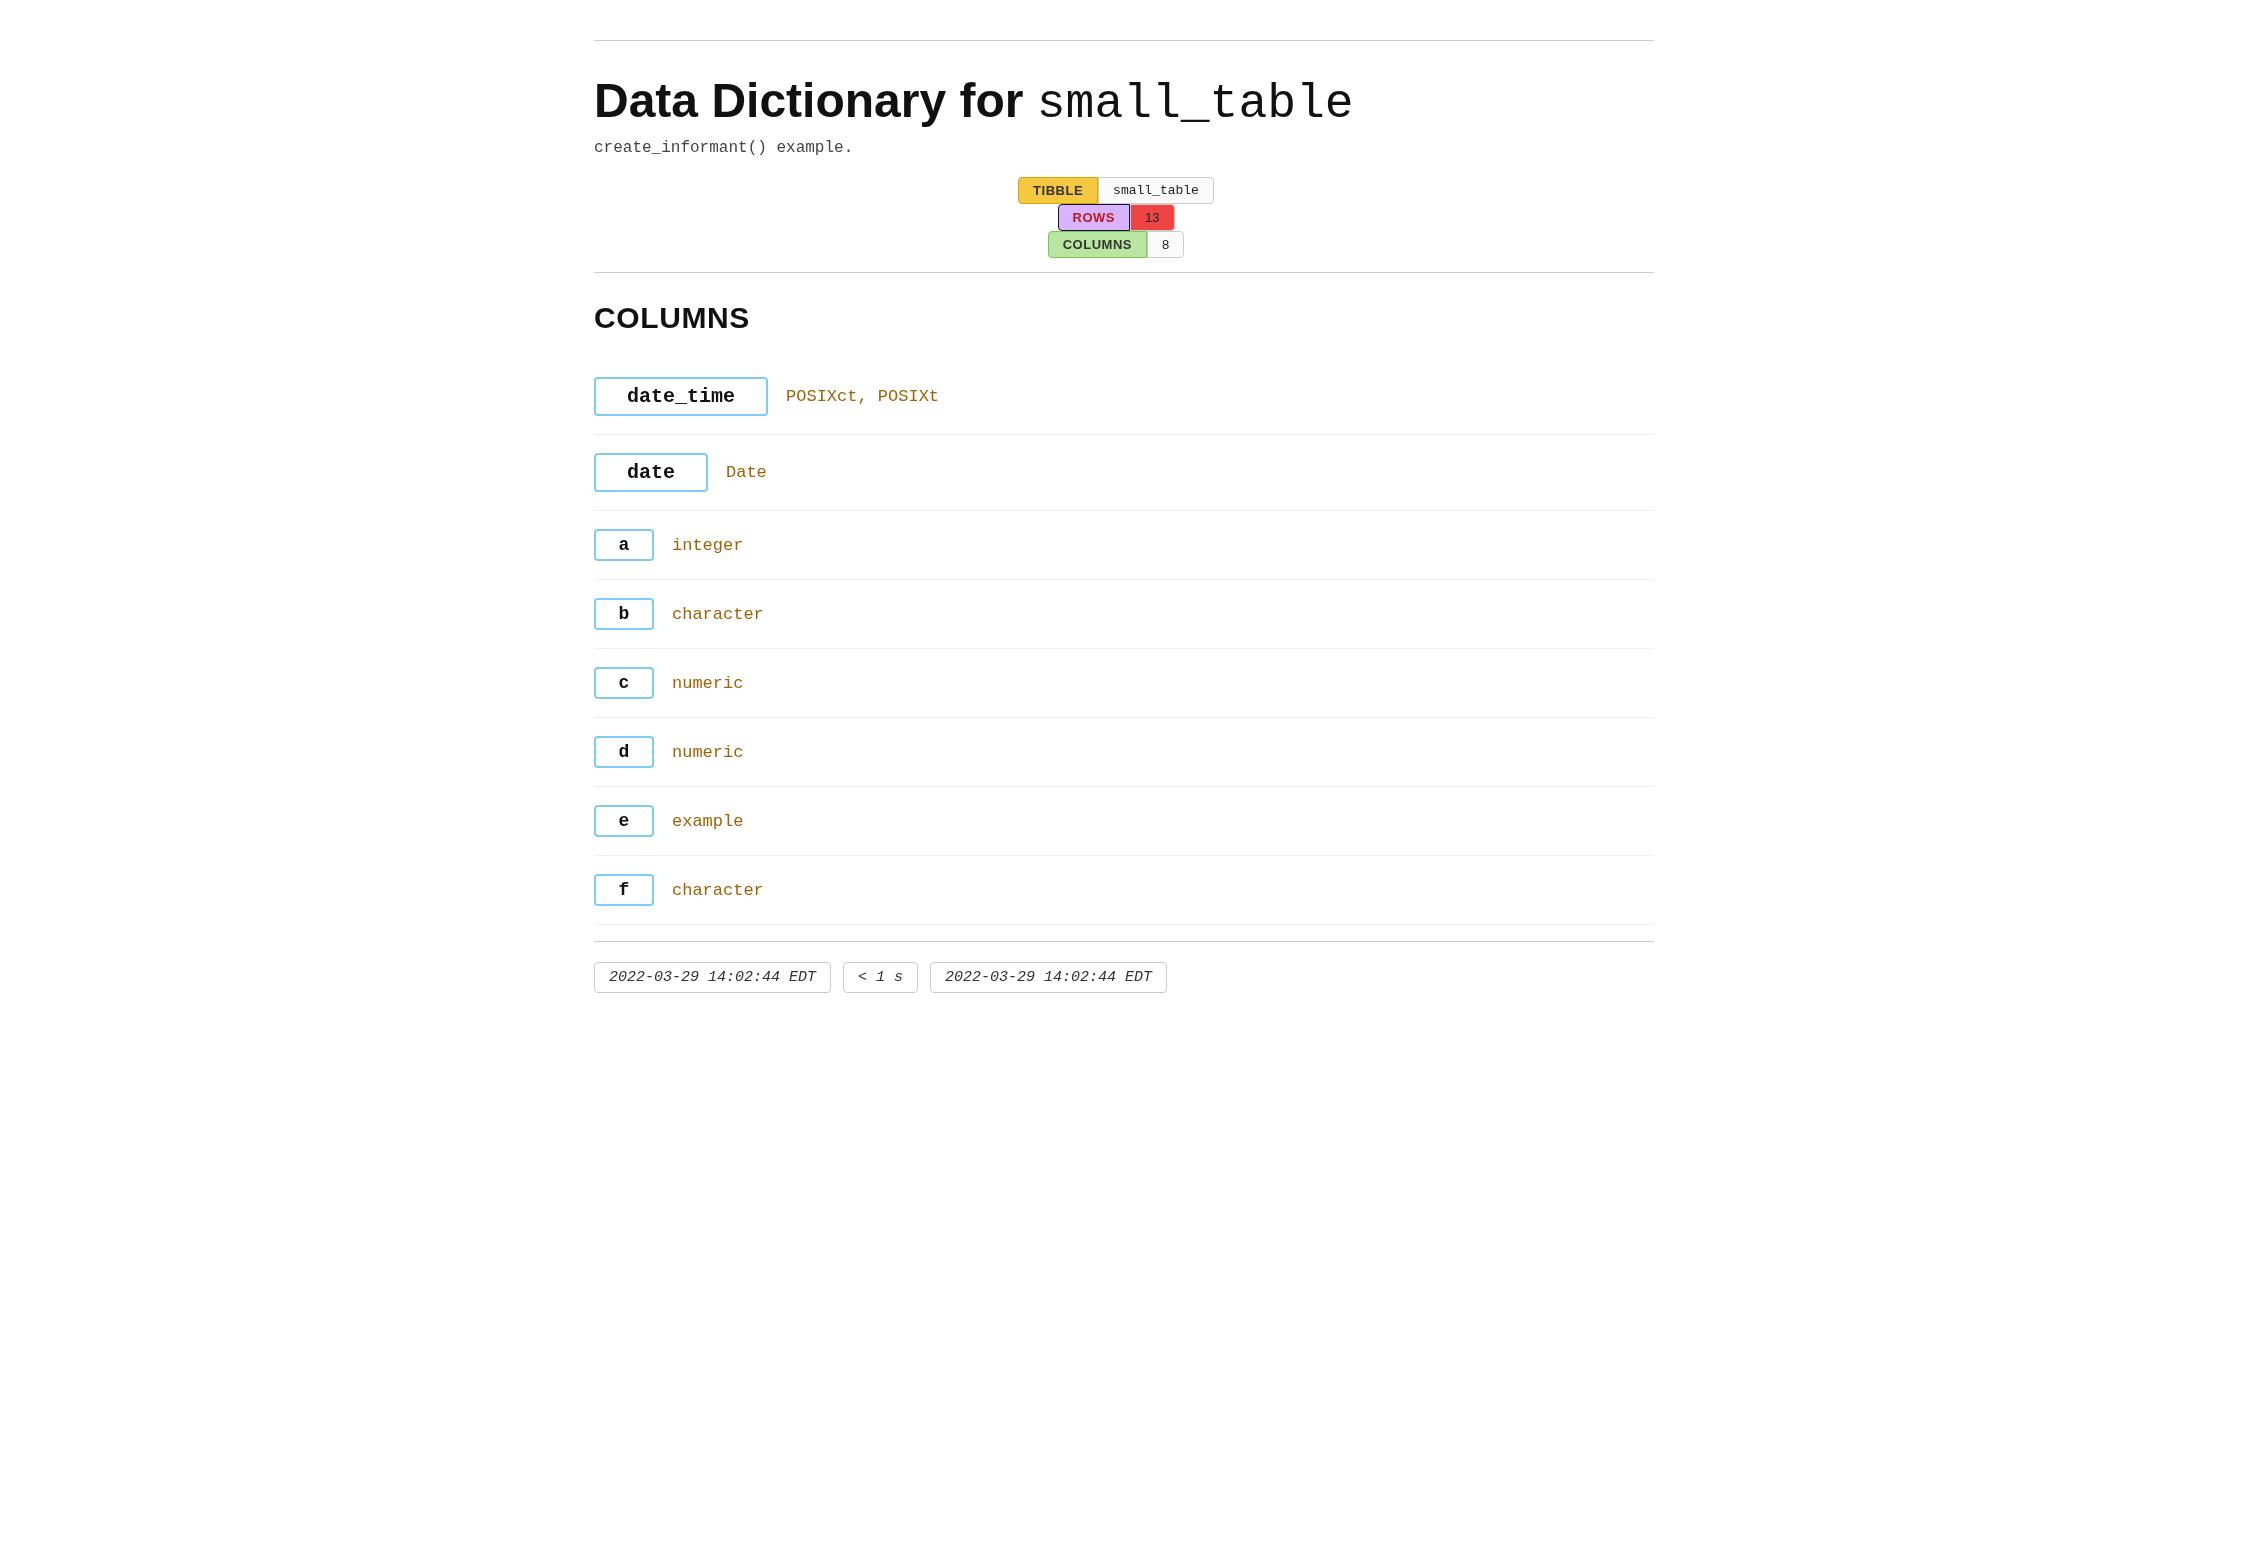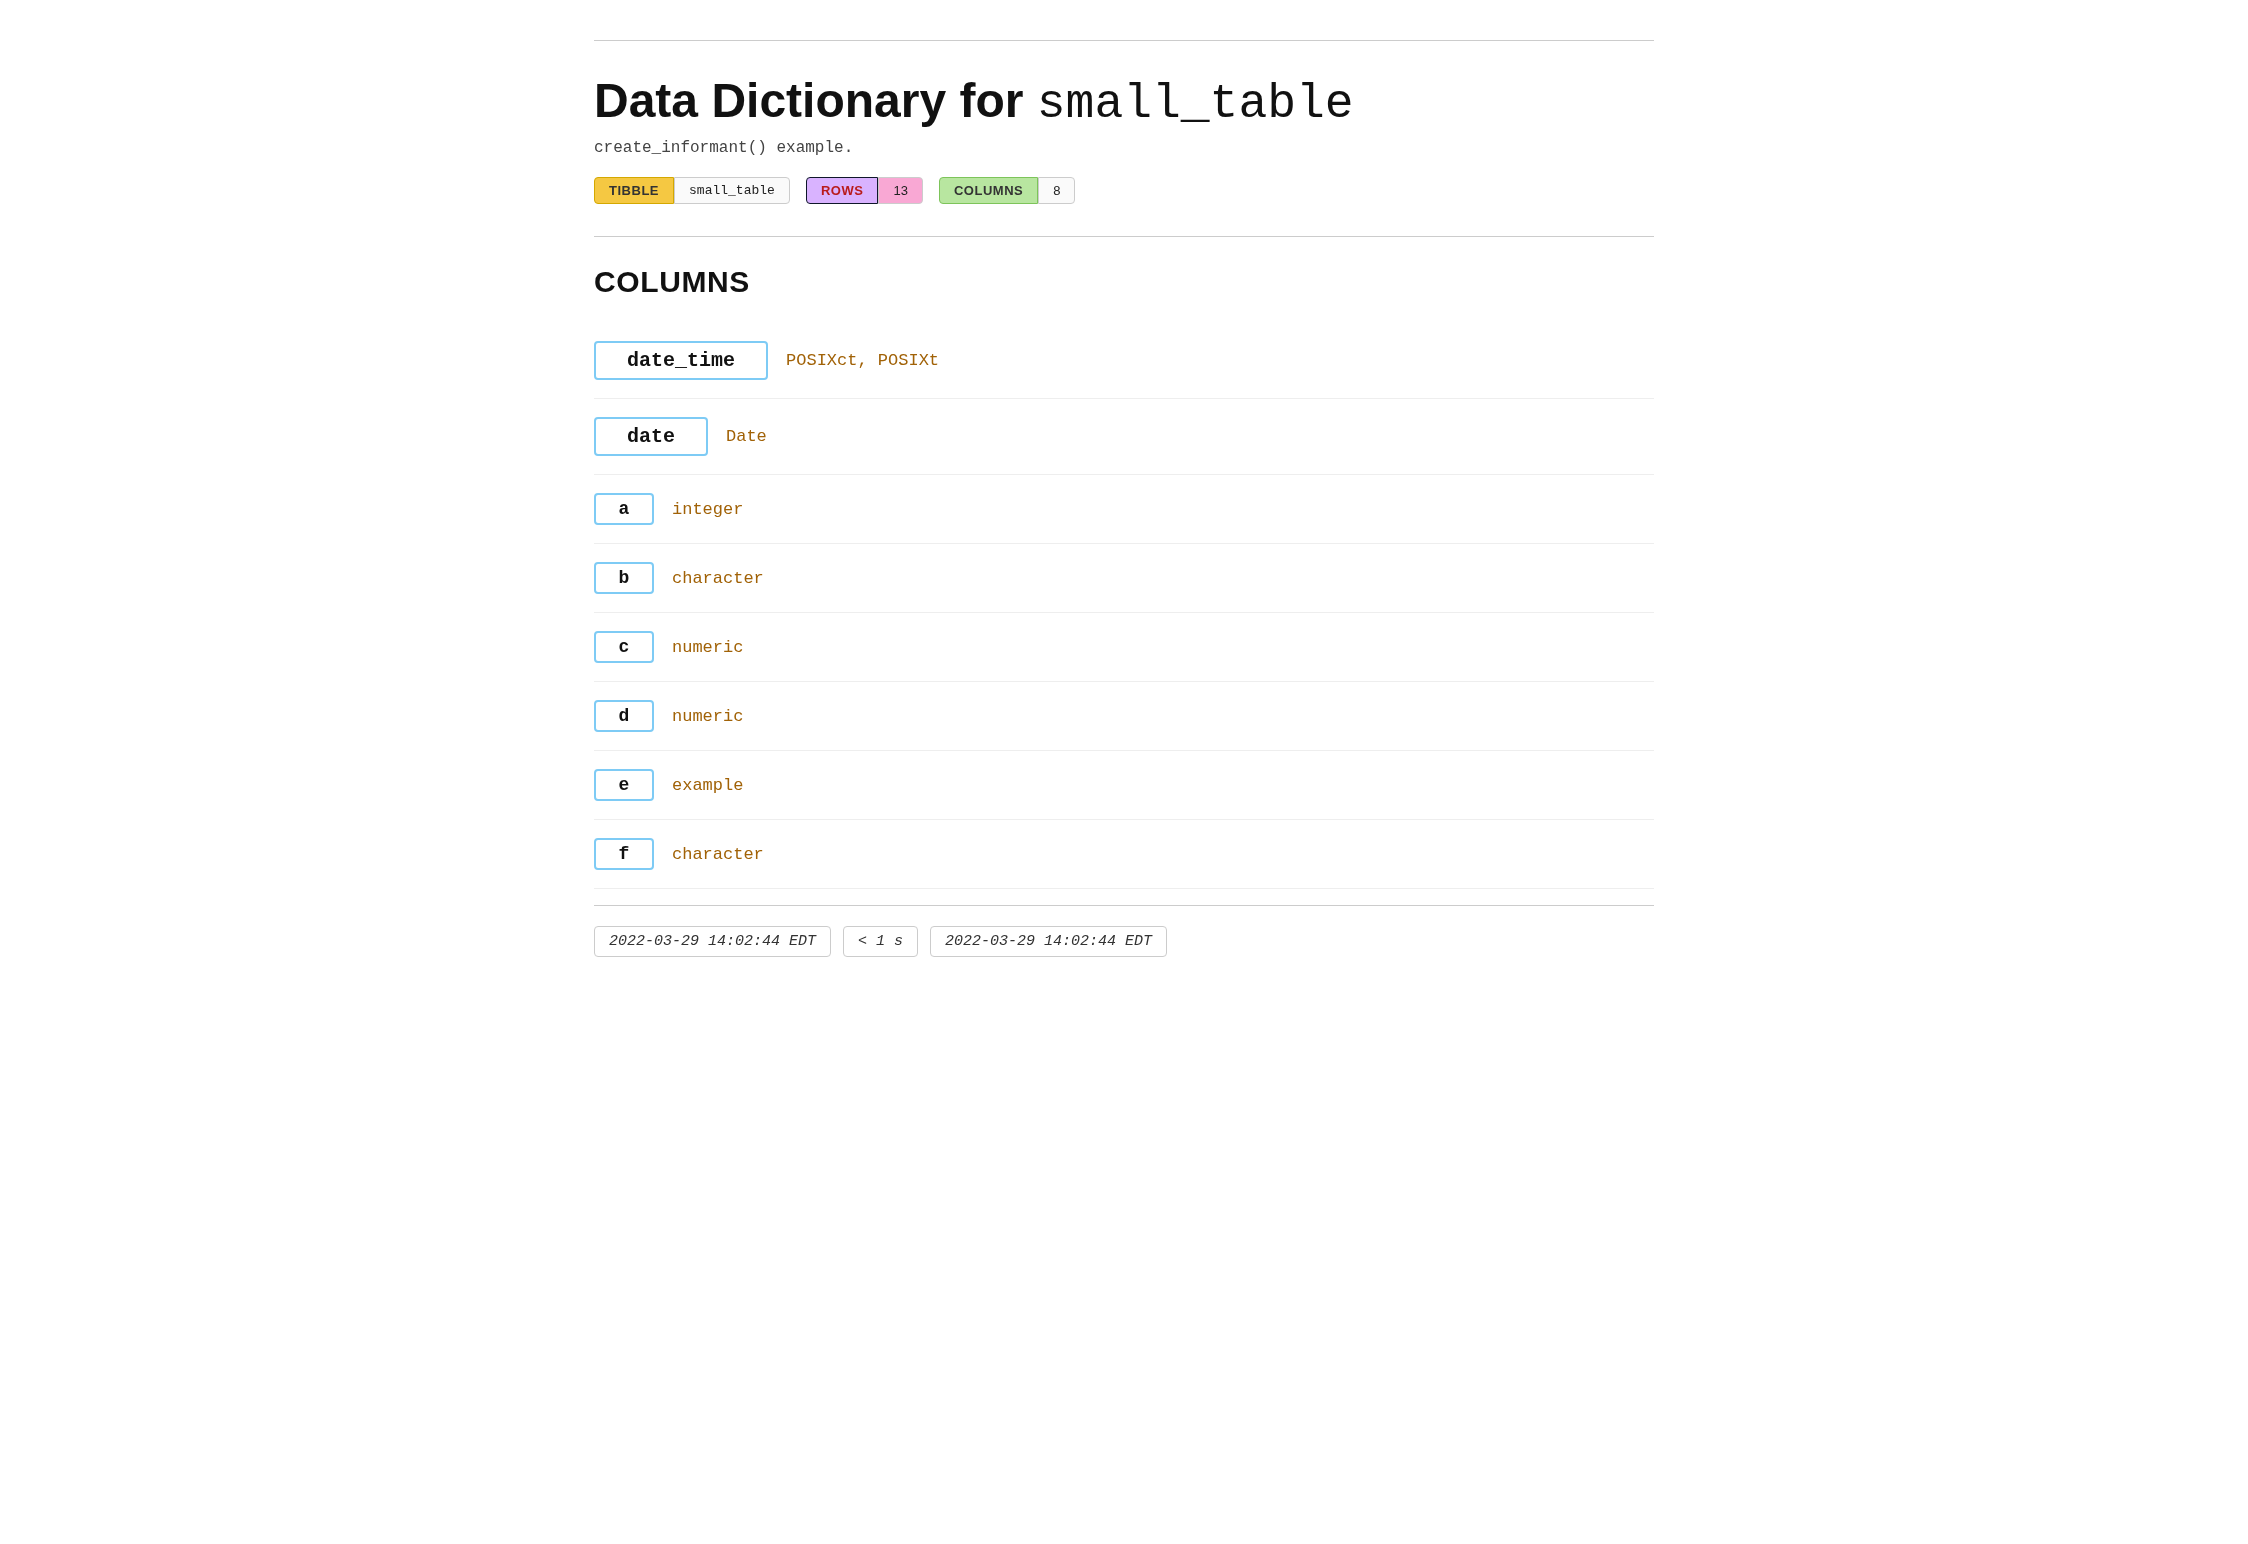--- a/index.html
+++ b/index.html
@@ -45,21 +45,22 @@
       font-family: 'Courier New', Courier, monospace;
       font-size: 16px;
       color: #444444;
       margin-bottom: 20px;
     }
 
     .badges-row {
       display: flex;
       align-items: center;
       gap: 0;
-      margin-bottom: 32px;
+      margin-bottom: 14px;
+      flex-direction: column;
     }
 
     .badge-group {
       display: flex;
       align-items: stretch;
       margin-right: 16px;
     }
 
     .badge-label {
       padding: 5px 14px;
@@ -91,21 +92,21 @@
       font-family: 'Courier New', Courier, monospace;
     }
 
     .badge-rows .badge-label {
       background: #d9b3ff;
       color: #b91c1c;
       border: 1px solid #0f172a;
     }
 
     .badge-rows .badge-value {
-      background: #f9a8d4;
+      background: #ef4444;
       border: 1px solid #cccccc;
     }
 
     .badge-columns .badge-label {
       background: #b8e6a0;
       color: #333333;
       border: 1px solid #7dc45a;
     }
 
     .badge-columns .badge-value {

